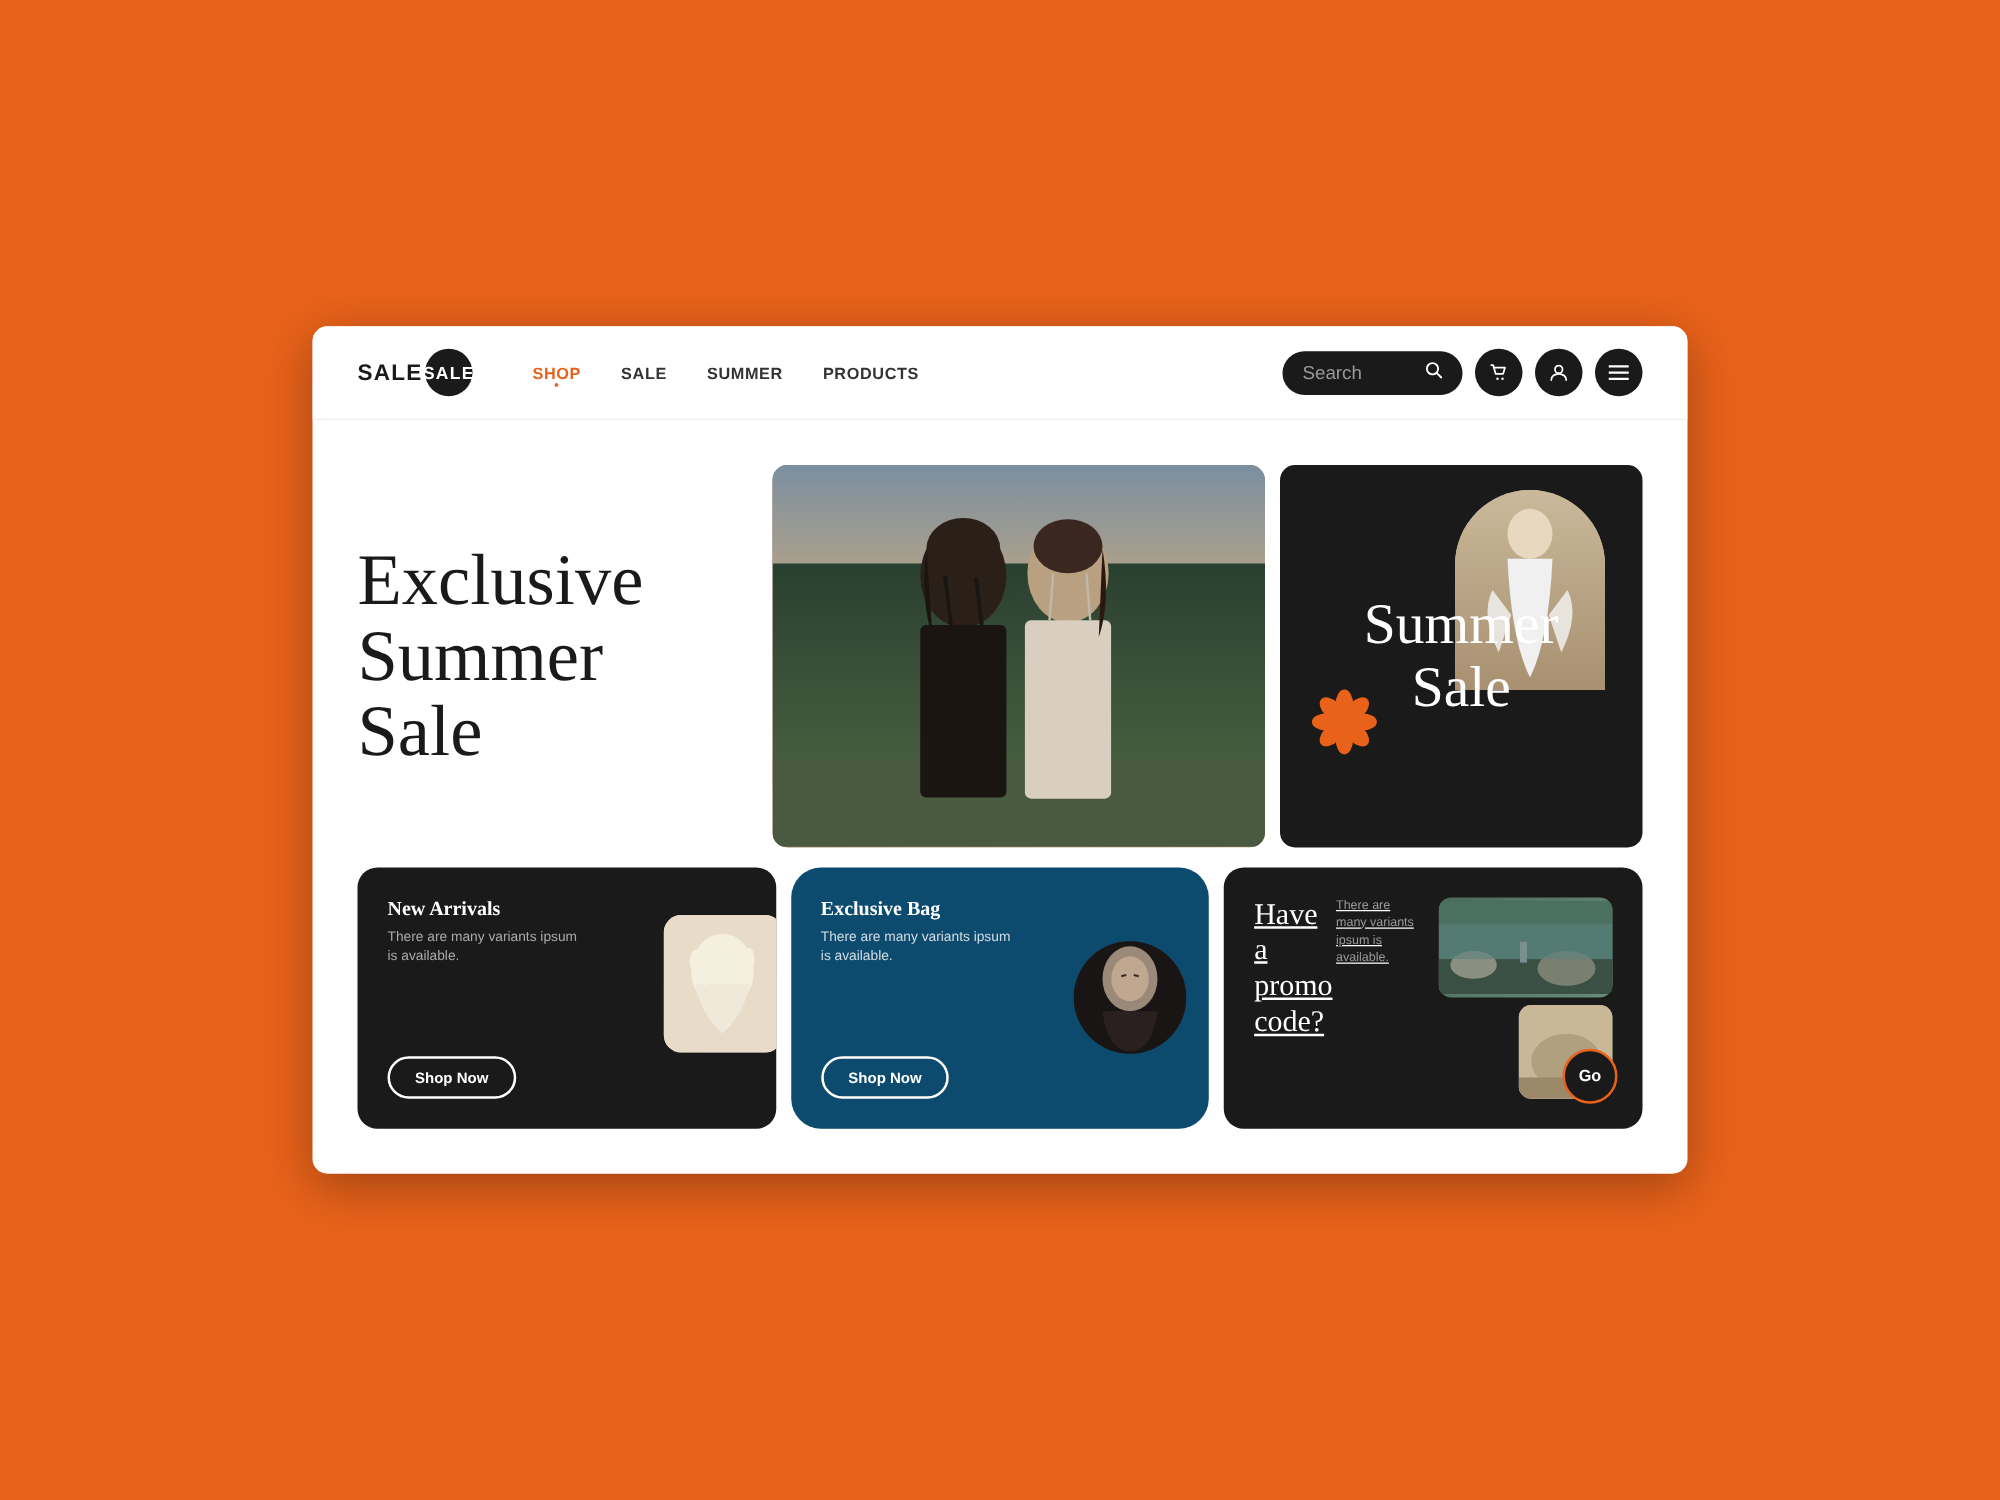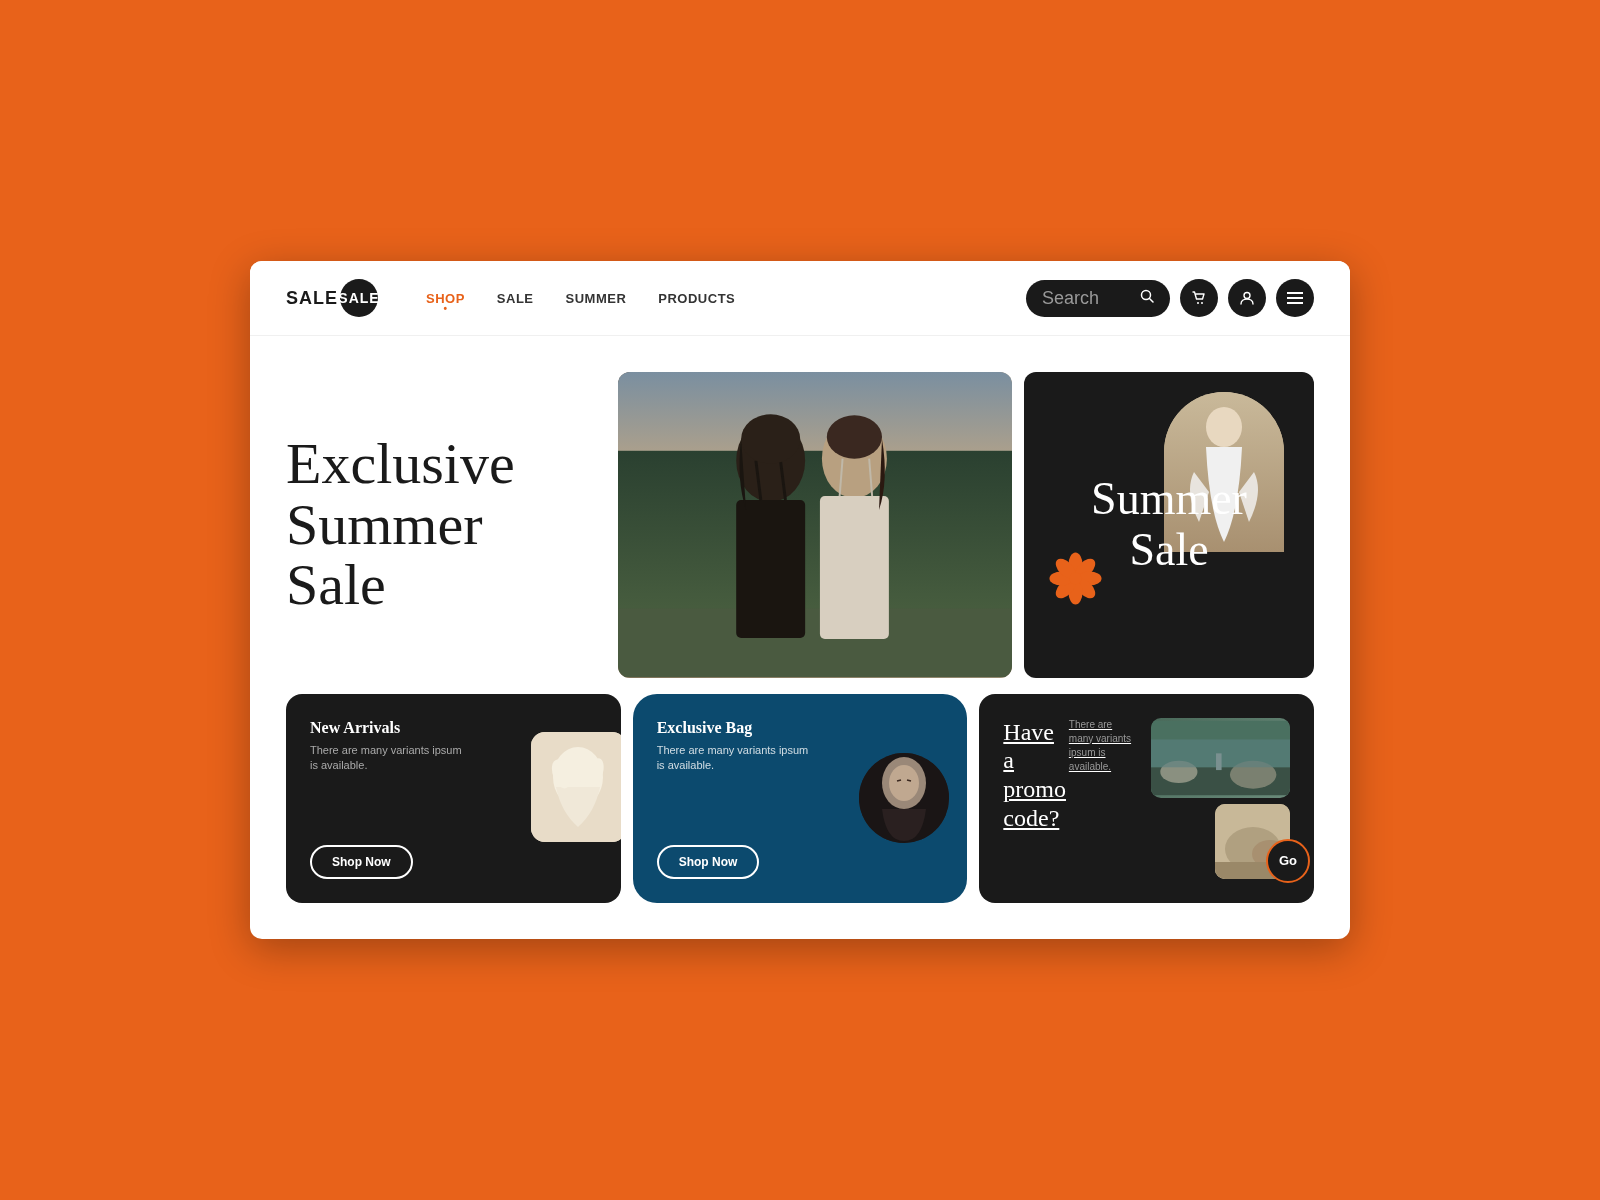--- a/index.html
+++ b/index.html
@@ -91,21 +91,21 @@
       background: #1a1a1a;
       border-radius: 24px;
       padding: 8px 16px;
       gap: 8px;
     }
     .search-bar input {
       background: transparent;
       border: none;
       outline: none;
       color: #ccc;
-      font-size: 18px;
+      font-size: 15px;
       width: 90px;
     }
     .search-bar input::placeholder { color: #999; }
     .search-icon-svg {
       color: #fff;
       font-size: 14px;
     }
     .icon-btn {
       background: #1a1a1a;
       border: none;
@@ -313,21 +313,21 @@
       height: 44px;
       font-size: 13px;
       font-weight: 600;
       cursor: pointer;
       font-family: Arial, sans-serif;
       display: flex;
       align-items: center;
       justify-content: center;
       position: absolute;
       bottom: 20px;
-      right: 4px;
+      right: 20px;
     }
     
     .img-placeholder {
       width: 100%;
       height: 100%;
     }
   </style>
 </head>
 <body>
 

